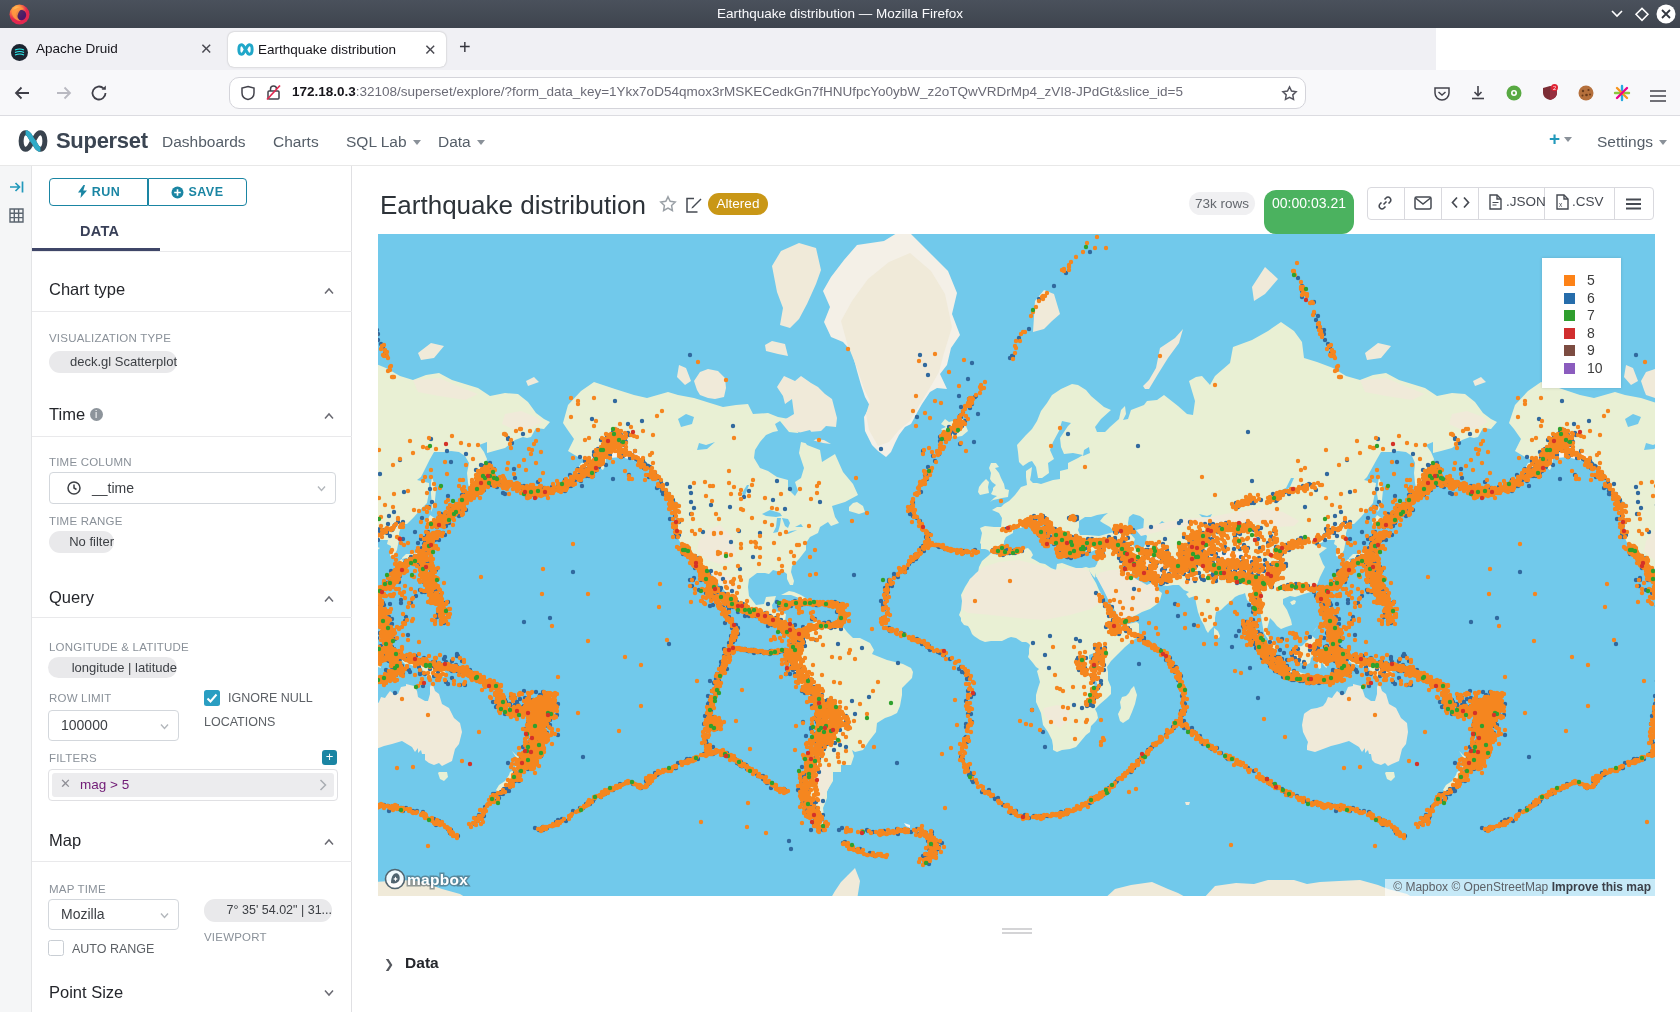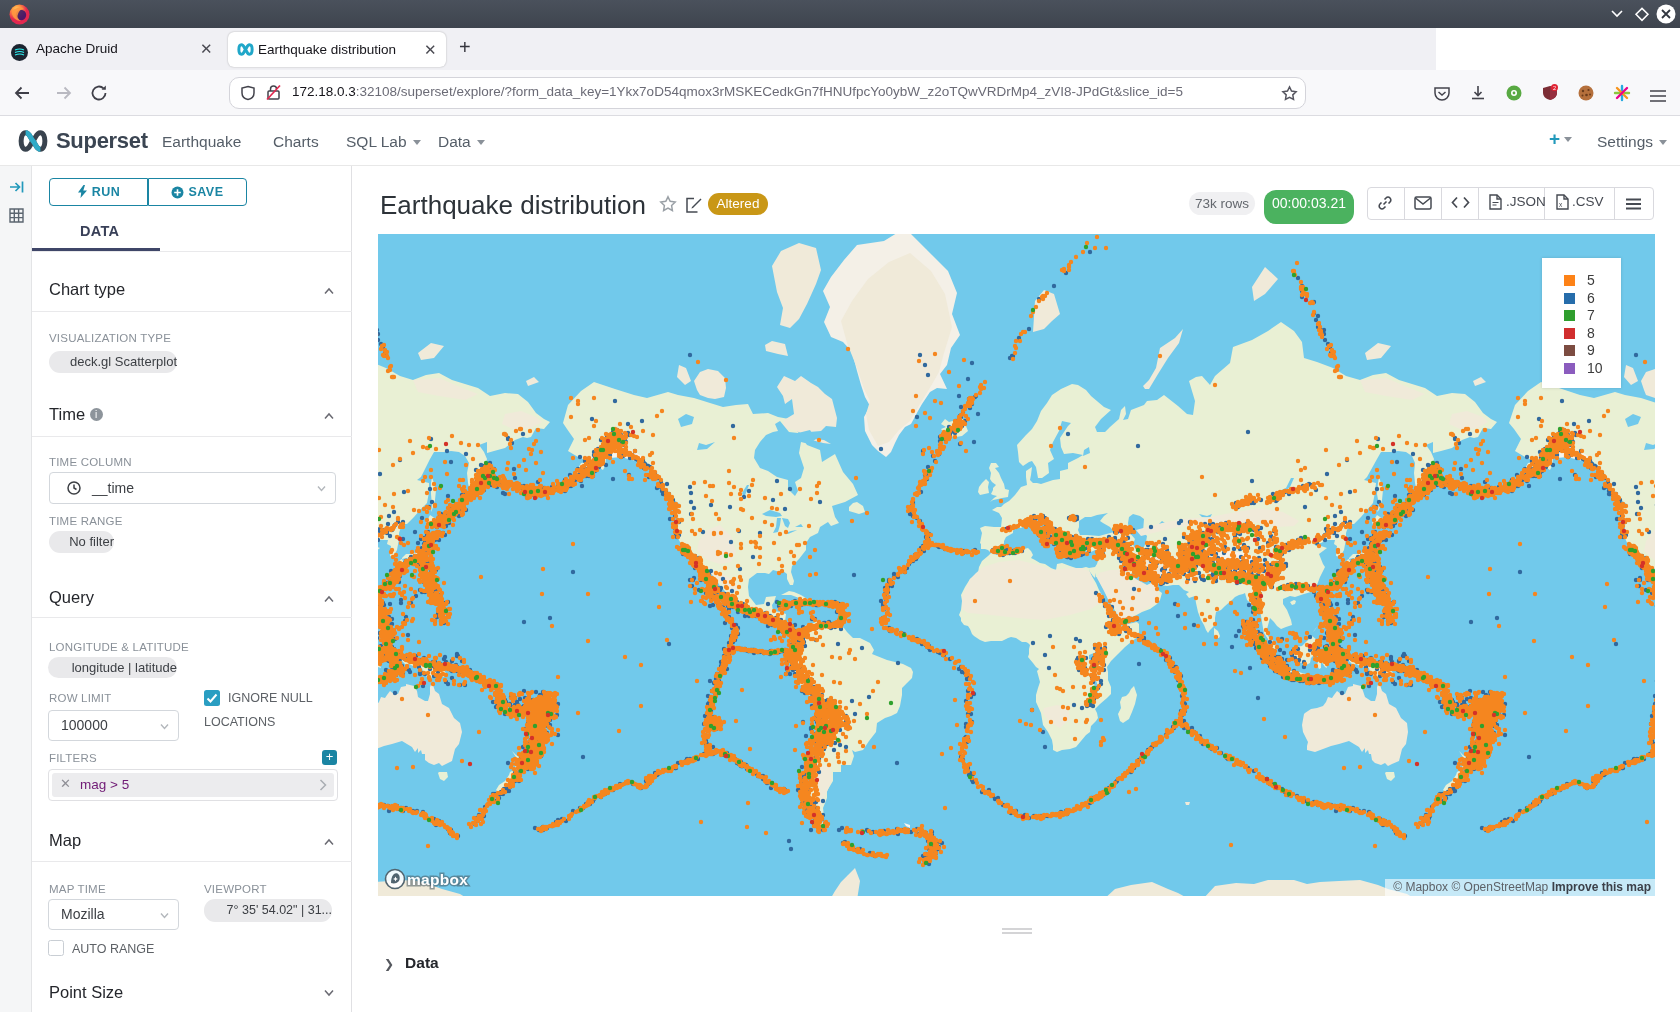--- a/index.html
+++ b/index.html
@@ -61,20 +61,21 @@
         <radialGradient id="fxg" cx="35%" cy="25%">
           <stop offset="0%" stop-color="#ffd567"></stop>
           <stop offset="45%" stop-color="#ff9640"></stop>
           <stop offset="100%" stop-color="#e22850"></stop>
         </radialGradient>
       </defs>
       <circle cx="10.5" cy="10.5" r="10" fill="url(#fxg)"></circle>
       <circle cx="12" cy="11" r="5.2" fill="#30156b" opacity=".85"></circle>
       <path d="M3 7 Q8 2 15 4 Q10 6 9 10 Q7 14 12 17 Q5 17 3 10Z" fill="#ff9640" opacity=".9"></path>
     </svg>
+  <div class="t">Earthquake distribution — Mozilla Firefox</div>
   <svg class="abs" style="left:1610px;top:8px" width="14" height="12" viewBox="0 0 14 12">
       <path d="M2 3l5 5 5-5" stroke="#fff" stroke-width="1.6" fill="none"></path>
     </svg>
   <svg class="abs" style="left:1634px;top:6px" width="16" height="16" viewBox="0 0 16 16">
       <rect x="4" y="4" width="8.5" height="8.5" transform="rotate(45 8 8)" stroke="#fff" stroke-width="1.5" fill="none"></rect>
     </svg>
   <svg class="abs" style="left:1656px;top:4px" width="20" height="20" viewBox="0 0 20 20">
       <circle cx="10" cy="10" r="9.5" fill="#fff"></circle>
       <path d="M6 6l8 8M14 6l-8 8" stroke="#31363f" stroke-width="1.8"></path>
     </svg>
@@ -110,21 +111,21 @@
     </svg>
   <div id="urlfield"></div>
   <svg class="navico" style="left:240px;top:15px;width:16px;height:16px" viewBox="0 0 16 16">
       <path d="M8 1.5 14 3v5c0 3.5-2.7 5.8-6 6.5-3.3-.7-6-3-6-6.5V3Z" stroke="#43434c" stroke-width="1.5" fill="none"></path>
     </svg>
   <svg class="navico" style="left:265px;top:14px;width:17px;height:17px" viewBox="0 0 17 17">
       <rect x="3" y="7" width="11" height="8" rx="1" stroke="#43434c" stroke-width="1.5" fill="none"></rect>
       <path d="M5.5 7V5a3 3 0 0 1 6 0" stroke="#43434c" stroke-width="1.5" fill="none"></path>
       <path d="M2 15.5 15 1.5" stroke="#e22850" stroke-width="1.7"></path>
     </svg>
-  <div id="urltext"><b style="font-weight:normal;color:#15141a">172.18.0.3</b><span>:32108/superset/explore/?form_data_key=1Ykx7oD54qmox3rMSKECedkGn7fHNUfpcYo0ybW_z2oTQwVRDrMp4_zVI8-JPdGt&amp;slice_id=5</span></div>
+  <div id="urltext"><b style="font-weight:bold;color:#15141a">172.18.0.3</b><span>:32108/superset/explore/?form_data_key=1Ykx7oD54qmox3rMSKECedkGn7fHNUfpcYo0ybW_z2oTQwVRDrMp4_zVI8-JPdGt&amp;slice_id=5</span></div>
   <svg class="navico" style="left:1281px;top:15px;width:17px;height:17px" viewBox="0 0 16 16">
       <path d="M8 1.8 9.9 5.7l4.3.6-3.1 3 .7 4.3L8 11.6 4.2 13.6l.7-4.3-3.1-3 4.3-.6Z" stroke="#55555f" stroke-width="1.4" fill="none"></path>
     </svg>
   <svg class="navico" style="left:1433px" viewBox="0 0 18 18">
       <path d="M2 4h14v5a7 7 0 0 1-14 0Z" stroke="#43434c" stroke-width="1.5" fill="none"></path>
       <path d="M5.5 8l3.5 3 3.5-3" stroke="#43434c" stroke-width="1.5" fill="none"></path>
     </svg>
   <svg class="navico" style="left:1469px" viewBox="0 0 18 18">
       <path d="M9 2v9M5.5 8 9 11.5 12.5 8" stroke="#43434c" stroke-width="1.6" fill="none"></path>
       <path d="M3 14.5h12" stroke="#43434c" stroke-width="1.6"></path>
@@ -160,21 +161,21 @@
       <path d="M1 1h16M1 6h16M1 11h16" stroke="#43434c" stroke-width="1.7"></path>
     </svg>
 </div>
 
 <div id="navbar">
   <svg class="abs" style="left:14px;top:13px" width="38" height="24" viewBox="0 0 34 26">
       <path d="M9 4 C2.5 4 2.5 22 9 22 C13.5 22 13.8 16.5 17 13 C20.2 9.5 20.5 4 25 4 C31.5 4 31.5 22 25 22 C20.5 22 20.2 16.5 17 13 C13.8 9.5 13.5 4 9 4Z" fill="none" stroke="#39434e" stroke-width="5.4"></path>
       <path d="M9 4 C13.5 4 13.8 9.5 17 13 C20.2 16.5 20.5 22 25 22" fill="none" stroke="#2fabc7" stroke-width="5.4"></path>
     </svg>
   <div class="brand">Superset</div>
-  <div class="mitem" style="left:162px">Earthquake</div>
+  <div class="mitem" style="left:162px">Dashboards</div>
   <div class="mitem" style="left:273px">Charts</div>
   <div class="mitem" style="left:346px">SQL Lab<span class="caret"></span></div>
   <div class="mitem" style="left:438px">Data<span class="caret"></span></div>
   <div class="mitem" style="left:1549px;color:#2299bb;font-size:19px;top:12px;font-weight:bold">+<span class="caret" style="margin-left:4px"></span></div>
   <div class="mitem" style="left:1597px">Settings<span class="caret"></span></div>
 </div>
 
 <div id="leftstrip">
   <svg class="abs" style="left:9px;top:14px" width="15" height="14" viewBox="0 0 15 14">
       <path d="M1 7h9M6.5 3 10.5 7 6.5 11" stroke="#2299bb" stroke-width="1.7" fill="none"></path>
@@ -251,40 +252,40 @@
 <svg class="chev" style="left:324px;top:837px" viewBox="0 0 10 8">
     <path d="M1 6.5 5 2l4 4.5" stroke="#6a6a72" stroke-width="1.5" fill="none"></path>
   </svg>
 <div class="pdiv" style="top:861px"></div>
 <div class="lbl" style="top:883px">MAP TIME</div>
 <div class="selbox" style="left:48px;top:899px;width:131px;height:31px"></div>
 <div class="seltxt" style="left:61px;top:906px">Mozilla</div>
 <svg class="ddc" style="left:160px;top:911px" viewBox="0 0 9 6">
     <path d="M1 1l3.5 4L8 1" stroke="#b3b7bc" stroke-width="1.4" fill="none"></path>
   </svg>
-<div class="lbl" style="left:204px;top:883px">VIEWPORT</div>
+<div class="lbl" style="left:204px;top:931px">VIEWPORT</div>
 <div class="pill" style="left:204px;top:899px;width:128px;height:23px;line-height:23px;font-size:12.5px">7° 35' 54.02" | 31...</div>
 <div class="abs" style="left:48px;top:940px;width:16px;height:16px;border:1.5px solid #c9ced4;border-radius:2.5px;background:#fff"></div>
 <div class="abs" style="left:72px;top:942px;font-size:12.5px;color:#5d6166">AUTO RANGE</div>
 <div class="sect" style="top:983px">Point Size</div>
 <svg class="chev" style="left:324px;top:988px" viewBox="0 0 10 8">
     <path d="M1 1.5 5 6l4-4.5" stroke="#6a6a72" stroke-width="1.5" fill="none"></path>
   </svg>
 
 <div id="charttitle">Earthquake distribution</div>
 <svg class="abs" style="left:659px;top:195px" width="18" height="18" viewBox="0 0 18 18">
     <path d="M9 1.8 11.2 6.3l5 .7-3.6 3.5.8 5L9 13.1 4.6 15.5l.8-5L1.8 7l5-.7Z" stroke="#9aa0a6" stroke-width="1.5" fill="none"></path>
   </svg>
 <svg class="abs" style="left:686px;top:197px" width="16" height="16" viewBox="0 0 16 16">
     <path d="M1 4.5V15h10.5M1 4.5V1.5h7" stroke="#454a52" stroke-width="1.5" fill="none"></path>
     <path d="M6 10 14.5 1.5l1 1L7 11l-1.6.6Z" fill="#454a52"></path>
   </svg>
 <div class="hpill" style="left:708px;top:193px;width:60px;height:22px;line-height:22px;background:#c99716;color:#fff">Altered</div>
 <div class="hpill" style="left:1189px;top:192px;width:66px;height:23px;line-height:23px;background:#f0f0f2;color:#63676d">73k rows</div>
-<div class="hpill" style="left:1264px;top:190px;width:90px;height:34px;line-height:26px;background:#4bb25f;color:#fff;font-size:14px">00:00:03.21</div>
+<div class="hpill" style="left:1264px;top:190px;width:90px;height:44px;line-height:26px;background:#4bb25f;color:#fff;font-size:14px">00:00:03.21</div>
 <div class="btngroup" style="left:1367px;width:287px"></div>
 <div class="bgb" style="left:1404px"></div>
 <div class="bgb" style="left:1441px"></div>
 <div class="bgb" style="left:1478px"></div>
 <div class="bgb" style="left:1544px"></div>
 <div class="bgb" style="left:1614px"></div>
 <svg class="abs" style="left:1376px;top:194px" width="18" height="18" viewBox="0 0 18 18">
     <g stroke="#464a52" stroke-width="1.6" fill="none">
       <path d="M7.5 10.5 10.5 7.5"></path>
       <path d="M8.5 5.5 10 4a2.8 2.8 0 0 1 4 4L12.5 9.5"></path>

